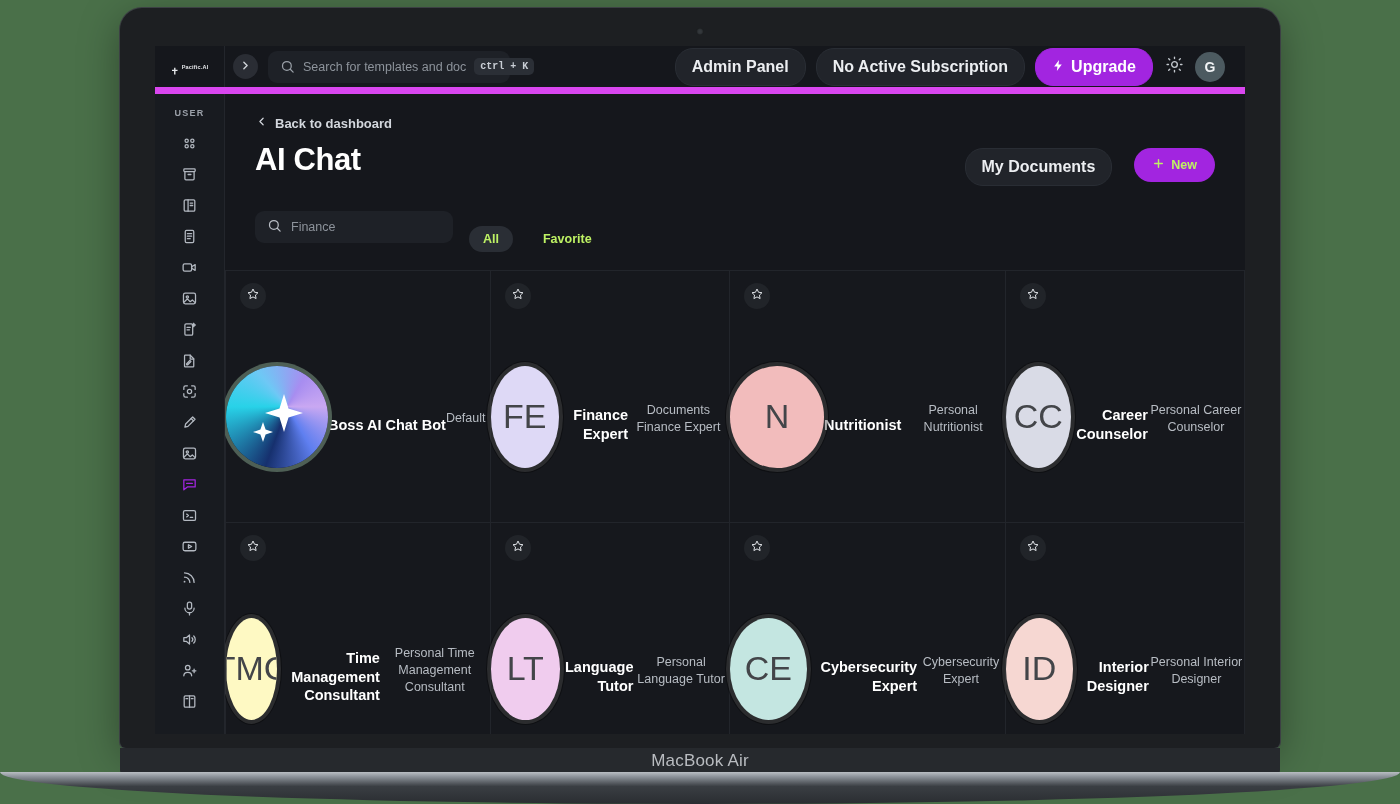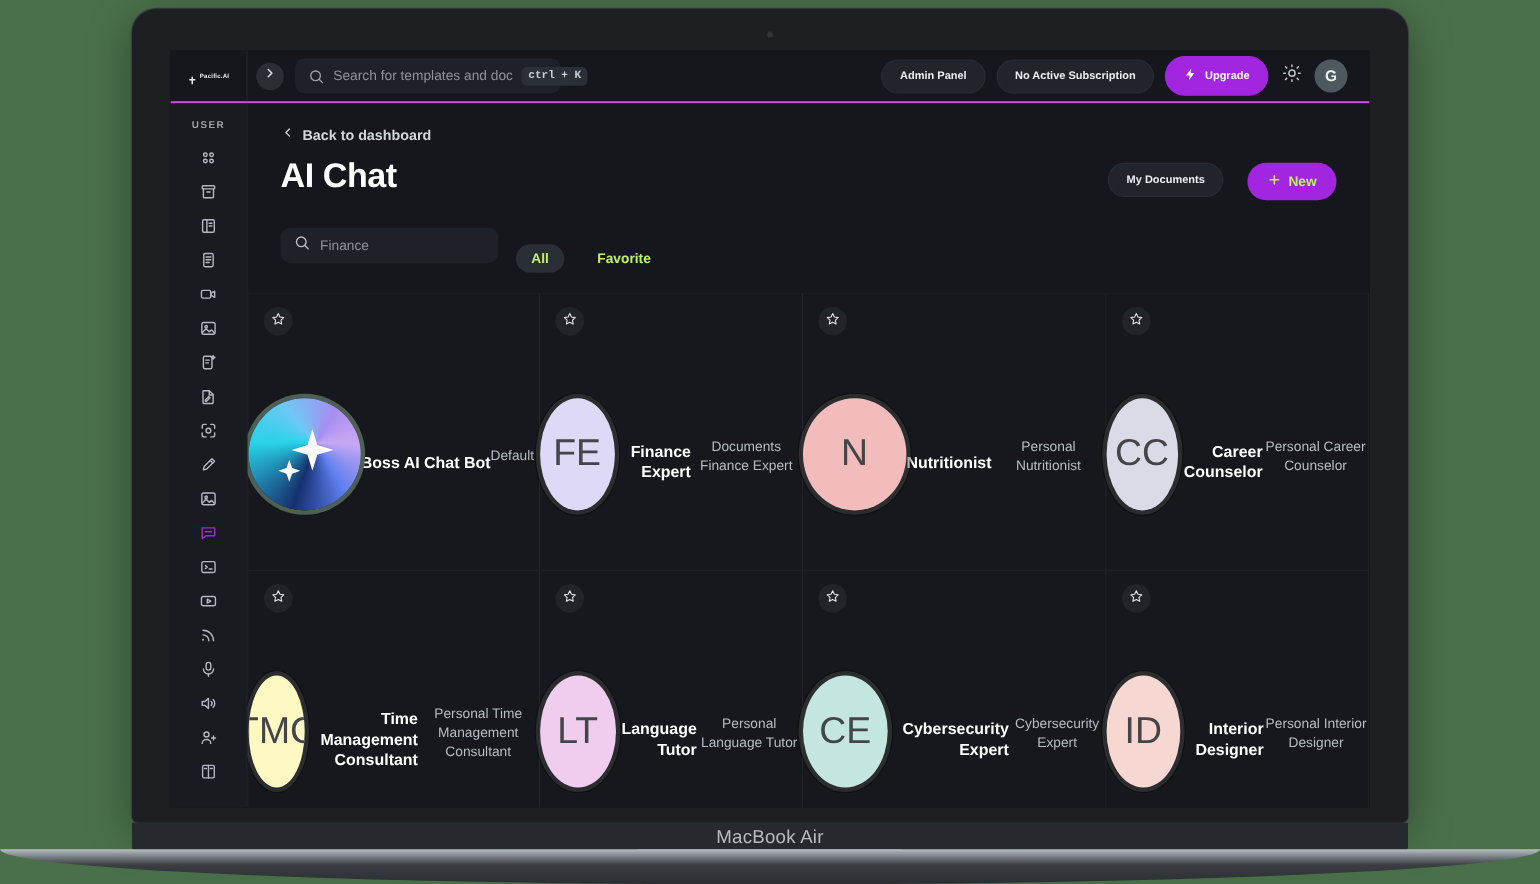--- a/index.html
+++ b/index.html
@@ -58,21 +58,21 @@
     border-radius: 0 0 7px 7px;
   }
 
   
   .app { position: absolute; inset: 0; display: flex; flex-direction: column; background:#15171c; }
 
   .topbar {
     height: 48px; flex: 0 0 48px;
     display: flex; align-items: center;
     background: #15171c;
-    border-bottom: 2px solid #d946ef;
+    border-bottom: 7px solid #d946ef;
   }
   .brand-zone {
     width: 70px; flex: 0 0 70px;
     display: flex; align-items: center; justify-content: center;
     height: 100%;
     border-right: 1px solid #23262c;
   }
   .brand {
     display: flex; align-items: center; gap: 3px;
     transform: scale(.92);
@@ -102,21 +102,21 @@
     font-family: "Liberation Mono", monospace;
     font-size: 10px; font-weight: 700;
     padding: 3px 6px; border-radius: 5px; white-space: nowrap;
   }
   .top-right {
     margin-left: auto; display: flex; align-items: center; gap: 10px;
     padding-right: 20px;
   }
   .pill {
     background: #21242a; color: #eceef1;
-    font-size: 10px; font-weight: 700;
+    font-size: 16px; font-weight: 700;
     padding: 9px 16px; border-radius: 18px; white-space: nowrap; cursor: pointer;
     border: 1px solid #292d34;
   }
   .pill.upgrade {
     background: #a225e0; border-color: #a225e0; color: #fff;
     display: flex; align-items: center; gap: 6px;
   }
   .theme-btn {
     width: 22px; height: 22px; color: #c3c8ce;
     display: flex; align-items: center; justify-content: center; cursor: pointer;

